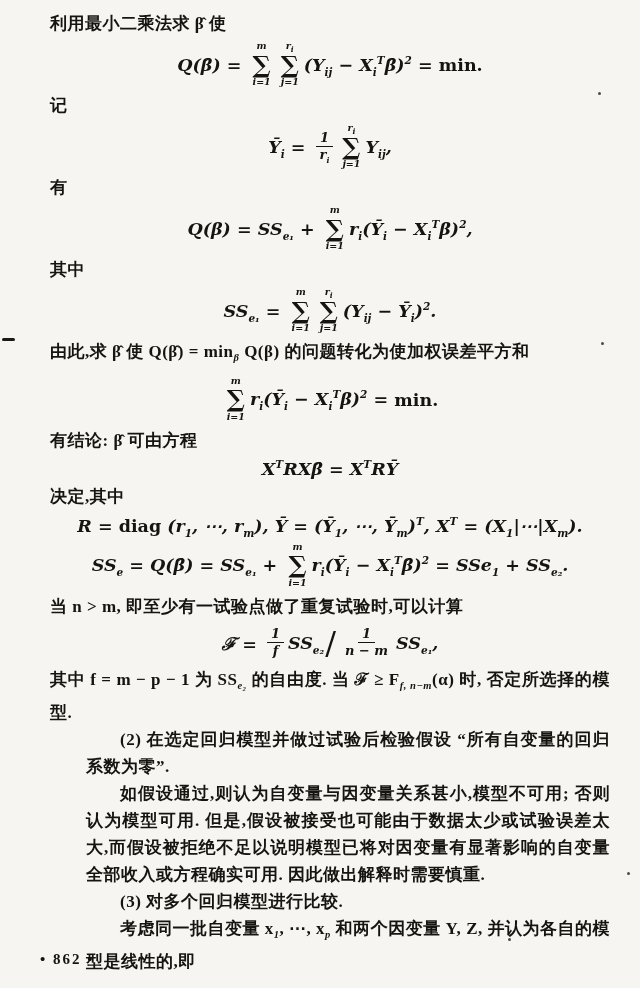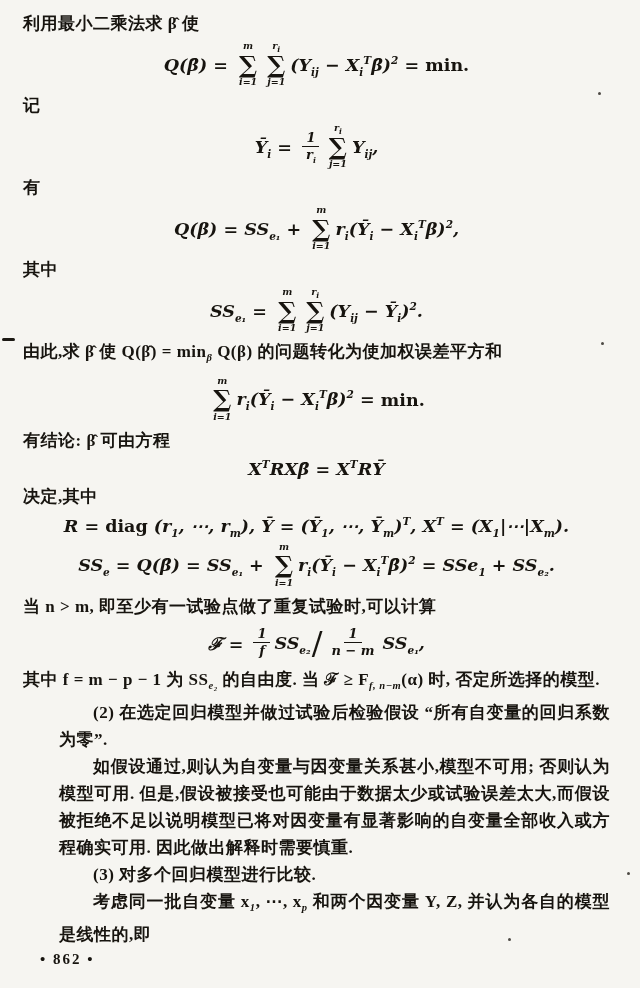--- a/index.html
+++ b/index.html
@@ -8,21 +8,21 @@
     background:#e8e7e4;
     font-family:"Liberation Serif","DejaVu Serif",serif;
   }
   #page{
     position:relative;
     width:640px;height:988px;
     background:#f6f5f1;
     overflow:hidden;
     color:#17140f;
     box-sizing:border-box;
-    padding:10px 30px 0 23px;
+    padding:10px 30px 0 50px;
   }
   .para{
     margin:0;
     font-size:17px;
     line-height:27px;
     font-weight:600;
     text-align:justify;
     letter-spacing:0.5px;
   }
   .para.indent{text-indent:2em;margin-left:36px;}

